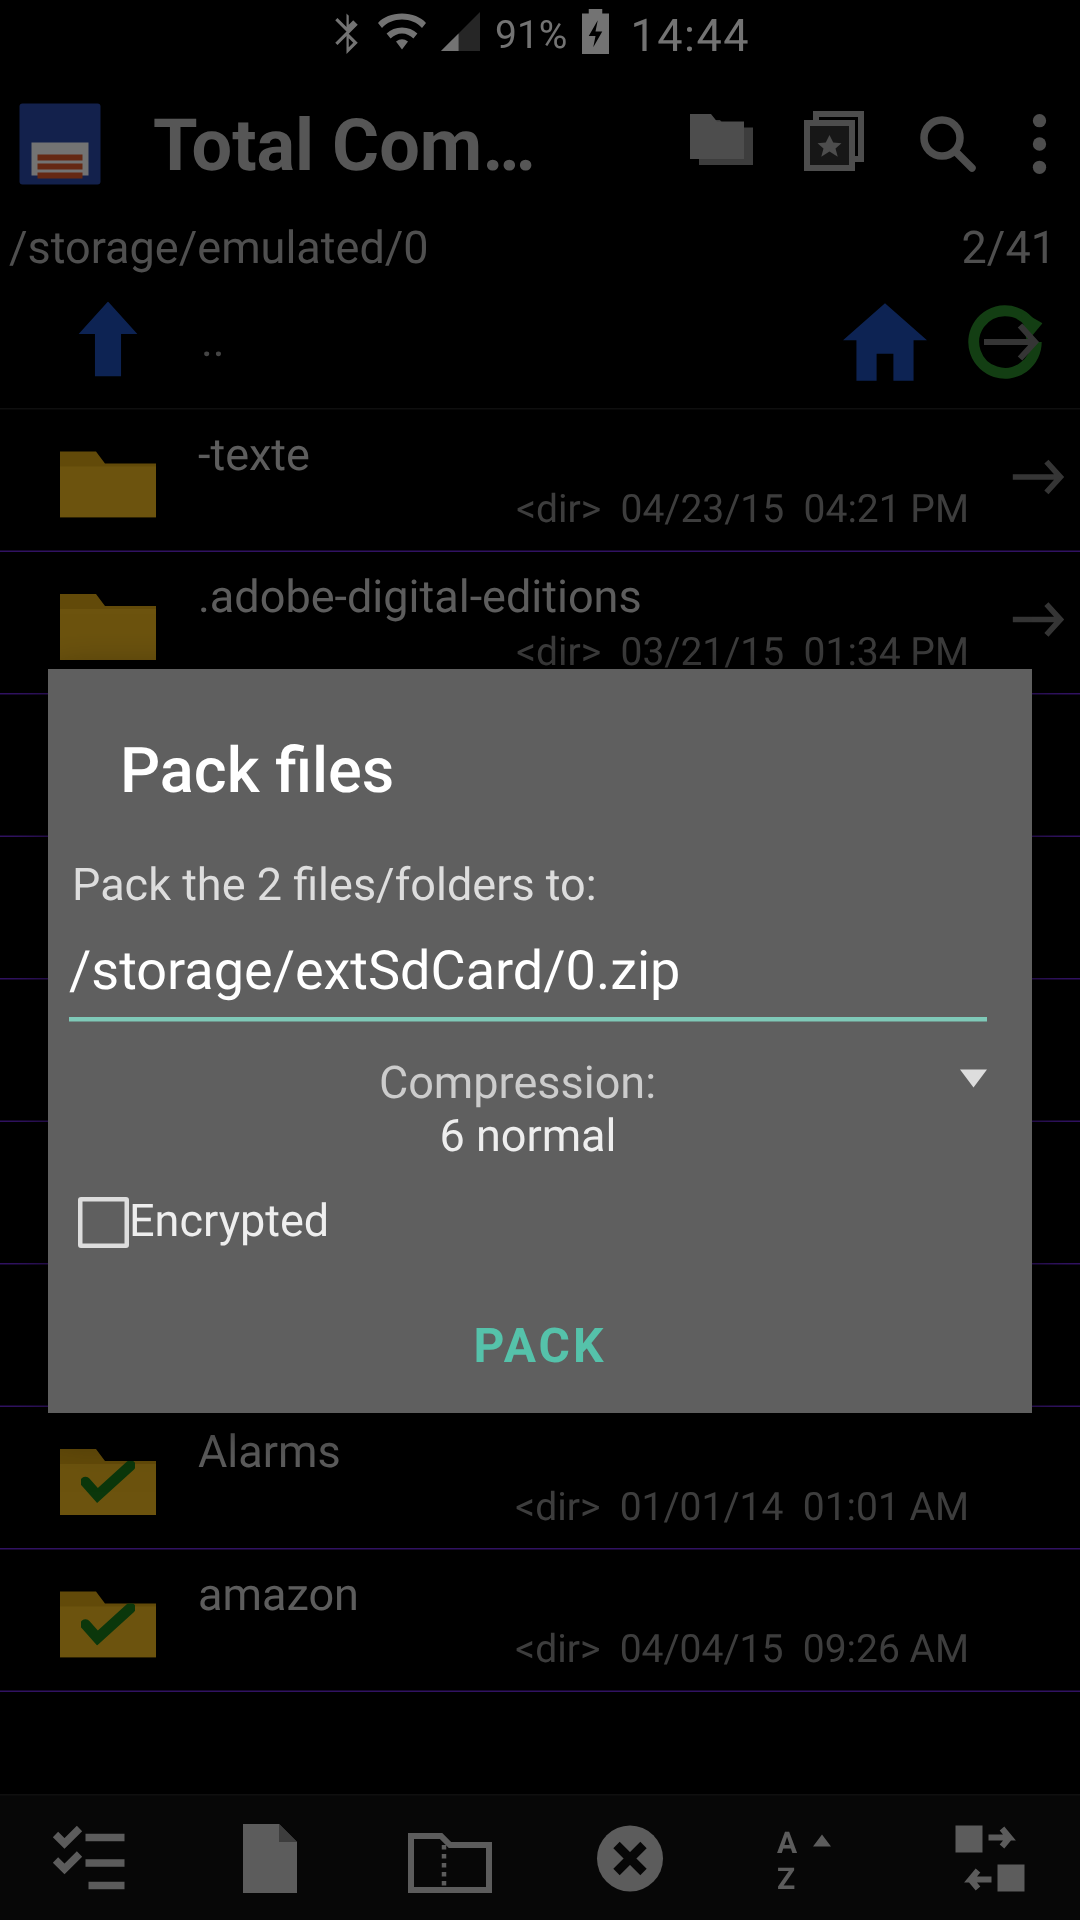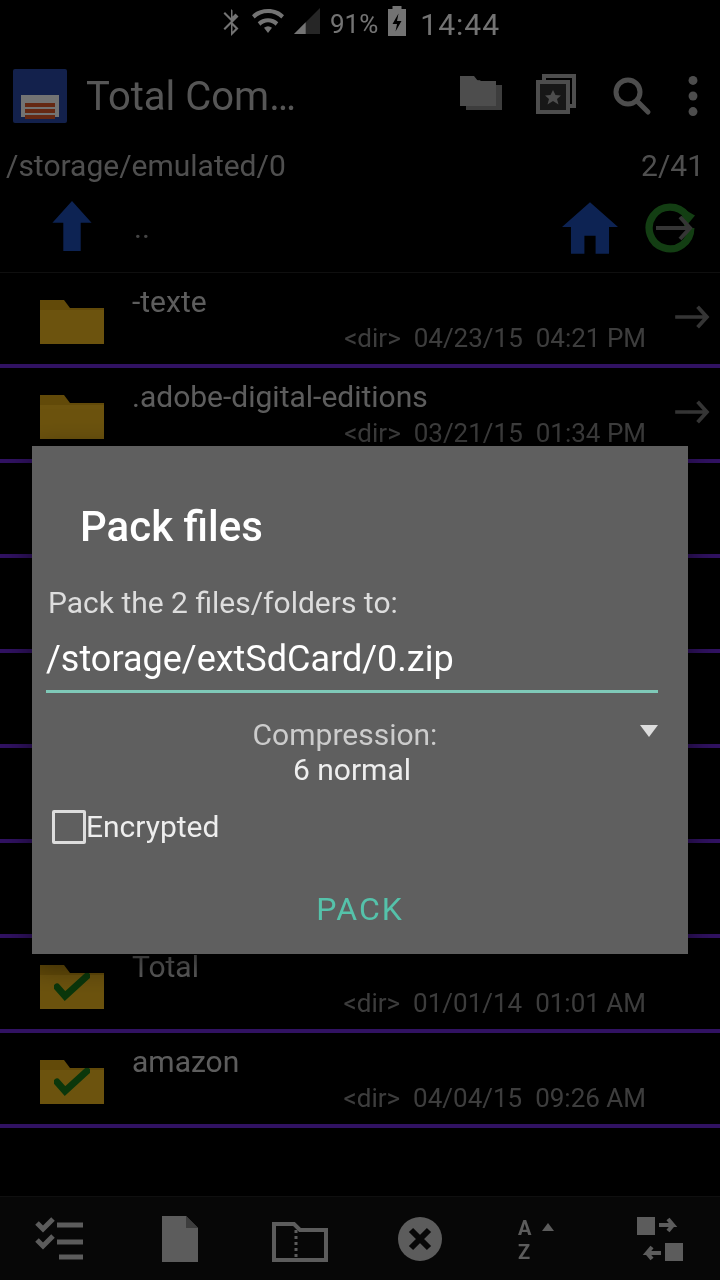--- a/index.html
+++ b/index.html
@@ -10,65 +10,65 @@
 .dimmer { position:absolute; inset:0; background:rgba(0,0,0,0.55); z-index:5; pointer-events:none; }
 
 
 .statusbar { height:48px; background:#000; display:flex; justify-content:center; align-items:center; padding:0 0; color:#fff; font-size:28px; gap:10px; position:relative; z-index:1; }
 .statusbar .pct { font-size:26px; }
 .statusbar .clock { font-size:30px; letter-spacing:1px; margin-left:4px; }
 .statusbar svg { fill:#fff; }
 
 
 .appbar { height:96px; display:flex; align-items:center; padding:0 12px; gap:18px; position:relative; z-index:1; }
-.appbar .title { flex:1; color:#bfbfbf; font-size:40px; font-weight:400; white-space:nowrap; overflow:hidden; }
+.appbar .title { flex:1; color:#bfbfbf; font-size:48px; font-weight:700; white-space:nowrap; overflow:hidden;margin-left:16px; }
 .appbar .icon { width:56px; height:56px; display:flex; align-items:center; justify-content:center; }
 .floppy { width:54px; height:54px; background:#2b4aa8; position:relative; border-radius:2px; }
 .floppy::before { content:""; position:absolute; left:8px; right:8px; bottom:6px; height:22px; background:#fff; }
 .floppy::after { content:""; position:absolute; left:12px; right:12px; bottom:10px; height:4px; background:#e05a2a; box-shadow:0 6px 0 #e05a2a, 0 -6px 0 #e05a2a; }
 
 
 .pathbar { display:flex; align-items:center; padding:4px 16px 0 6px; font-size:30px; color:#b0b0b0; position:relative; z-index:1; }
 .pathbar .count { margin-left:auto; }
 
 
 .navrow { height:90px; display:flex; align-items:center; padding:0 10px 0 50px; position:relative; z-index:1; border-bottom:1px solid #222; }
 .navrow .dots { color:#999; font-size:30px; margin-left:40px; }
 .navrow .spacer { flex:1; }
 .navrow .nicon { width:80px; height:70px; display:flex; align-items:center; justify-content:center; }
 .arrow-right-side { position:absolute; right:6px; }
 
 
-.filerow { height:95px; display:flex; align-items:center; padding:0 14px 0 40px; border-bottom:4px solid #6d28d9; position:relative; z-index:1; }
+.filerow { height:95px; display:flex; align-items:center; padding:0 14px 0 40px; border-bottom:1px solid #6d28d9; position:relative; z-index:1; }
 .folder-icon { width:64px; height:50px; position:relative; margin-right:28px; flex-shrink:0; }
 .folder-icon .fshape { position:absolute; inset:0; }
 .folder-icon .check { position:absolute; left:14px; top:14px; }
 .filerow .info { flex:1; display:flex; flex-direction:column; justify-content:center; gap:4px; min-width:0; }
 .filerow .name { font-size:30px; color:#cfcfcf; white-space:nowrap; overflow:hidden; text-overflow:ellipsis; }
 .filerow .meta { font-size:26px; color:#888; align-self:flex-end; padding-right:60px; }
 .row-arrow { position:absolute; right:8px; top:50%; transform:translateY(-50%); }
 
 
 .bottombar { position:absolute; left:0; right:0; bottom:0; height:84px; background:#111; display:flex; align-items:center; justify-content:space-around; z-index:1; border-top:1px solid #222; }
 .bottombar .bicon { width:60px; height:60px; display:flex; align-items:center; justify-content:center; }
 
 
-.dialog { position:absolute; left:32px; right:32px; top:446px; background:#5f5f5f; z-index:10; padding:56px 0 0 0; box-shadow:0 8px 30px rgba(0,0,0,0.6); }
+.dialog { position:absolute; left:32px; right:32px; top:446px; background:#5f5f5f; z-index:10; padding:44px 0 0 0; box-shadow:0 8px 30px rgba(0,0,0,0.6); }
 .dialog-inner { padding:0 30px 0 14px; }
 .dialog h1 { color:#fff; font-size:42px; font-weight:500; margin:0 0 34px 34px; }
 .dialog .prompt { color:#ddd; font-size:30px; margin:0 0 12px 2px; }
 .dialog .pathinput { width:100%; background:transparent; border:none; border-bottom:3px solid #7fc9b8; color:#fff; font-size:36px; padding:6px 0 10px 0; outline:none; }
 .dialog .comp-row { display:flex; align-items:center; margin-top:24px; color:#ddd; font-size:30px; position:relative;flex-direction:column; }
 .dialog .comp-row .lbl { color:#ccc; margin-right:14px; }
 .dialog .comp-row .val { color:#eee; }
 .dialog .comp-row .tri { position:absolute; right:0; top:8px; width:0; height:0; border-left:9px solid transparent; border-right:9px solid transparent; border-top:12px solid #ddd; }
 .dialog .enc-row { display:flex; align-items:center; margin-top:22px; color:#eee; font-size:30px; padding-left:6px; }
 .dialog .chk { width:34px; height:34px; border:3px solid #ddd; border-radius:2px; }
 .dialog .btnrow { display:flex; justify-content:center; padding:46px 0 26px 0; }
-.dialog .packbtn { color:#55c2aa; font-size:32px; font-weight:400; letter-spacing:2px; background:none; border:none; }
+.dialog .packbtn { color:#55c2aa; font-size:32px; font-weight:700; letter-spacing:2px; background:none; border:none; }
 
 </style>
 </head>
 <body>
 
 <div class="screen">
 
   <div class="statusbar">
     <span>
       <svg width="22" height="30" viewBox="0 0 12 20">
@@ -261,21 +261,21 @@
       <div class="folder-icon">
         <svg class="fshape" viewBox="0 0 64 50">
             <path fill="#d9a515" d="M0 6h24l6 8h34v36H0z"></path>
             <path fill="#f0b920" d="M0 16h64v34H0z"></path>
           </svg>
         <svg class="check" width="36" height="28" viewBox="0 0 36 28">
             <path fill="none" stroke="#1a7a1a" stroke-width="7" stroke-linecap="round" d="M3 14l8 9L33 3"></path>
           </svg>
       </div>
       <div class="info">
-        <span class="name">Total</span>
+        <span class="name">Alarms</span>
         <span class="meta"><span>&lt;dir&gt;</span>&nbsp;&nbsp;<span>01/01/14</span>&nbsp;&nbsp;<span>01:01 AM</span></span>
       </div>
     </div>
 
     <div class="filerow">
       <div class="folder-icon">
         <svg class="fshape" viewBox="0 0 64 50">
             <path fill="#d9a515" d="M0 6h24l6 8h34v36H0z"></path>
             <path fill="#f0b920" d="M0 16h64v34H0z"></path>
           </svg>

